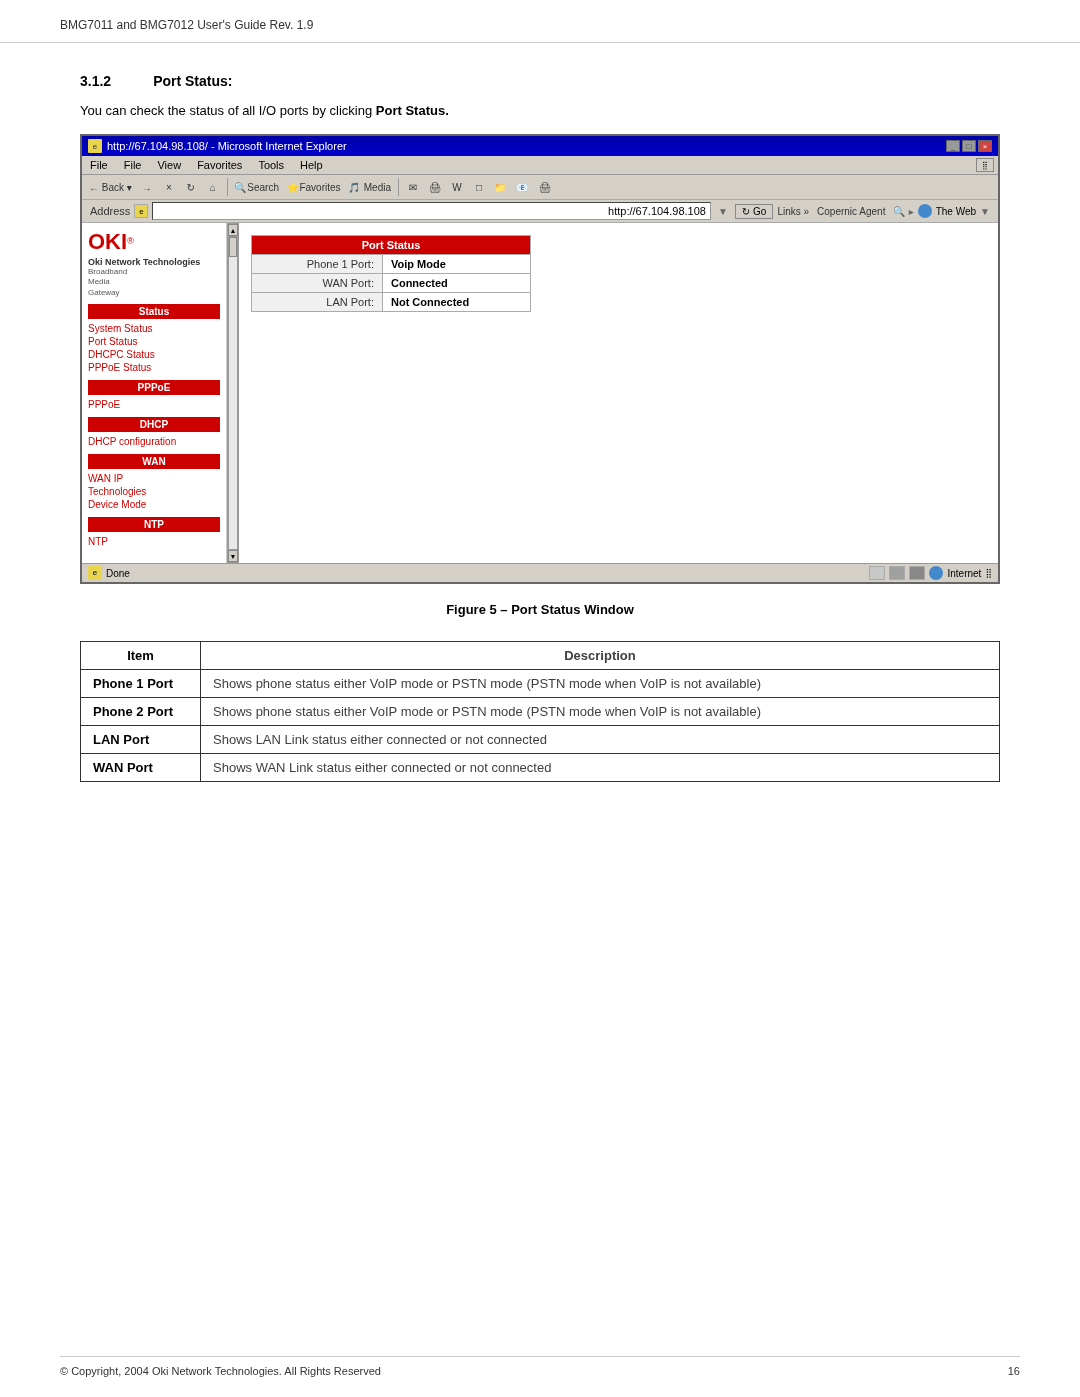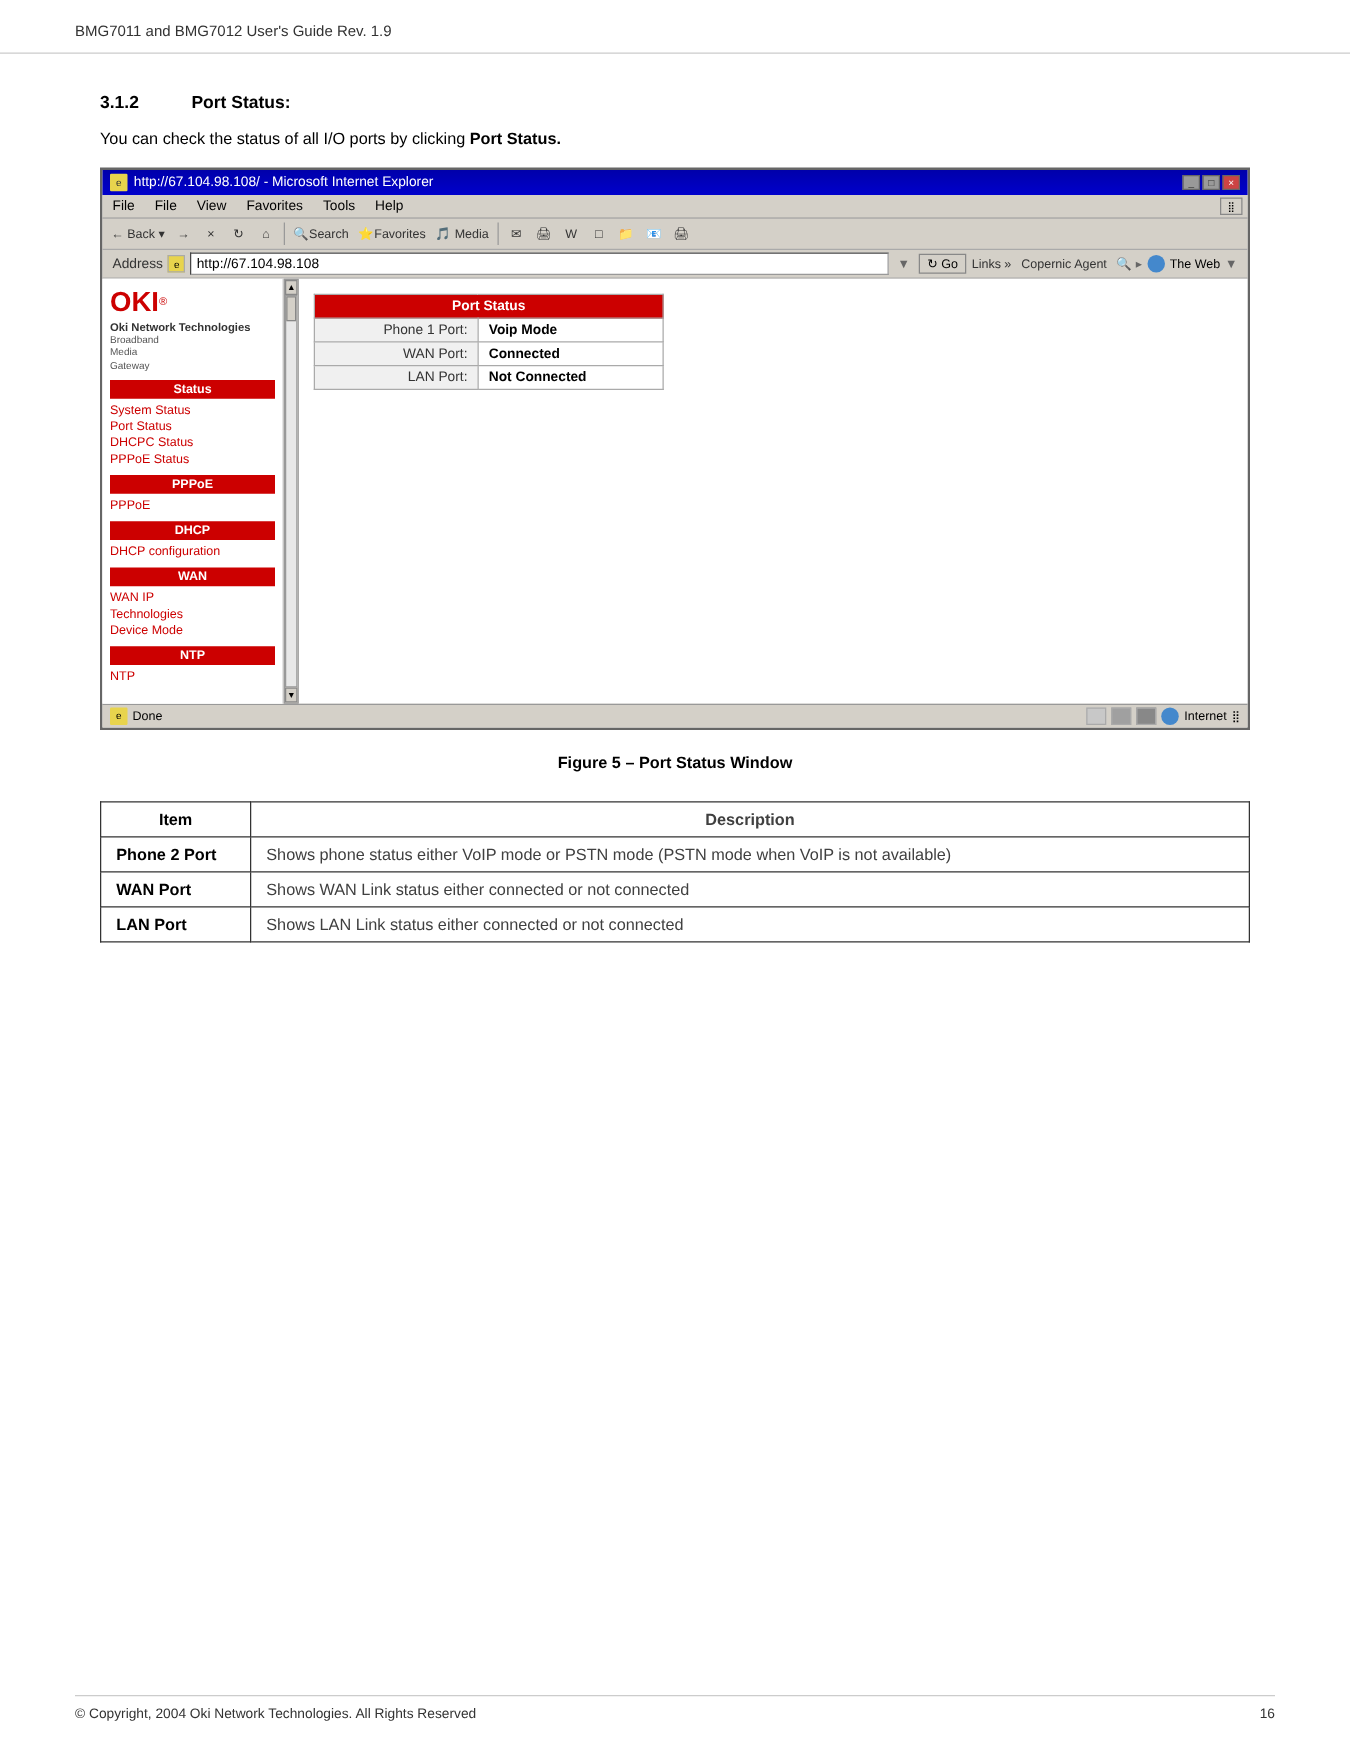--- a/index.html
+++ b/index.html
@@ -164,20 +164,21 @@
       font-size: 11px;
     }
     .address-label { font-size: 11px; color: #333; }
     .address-input {
       background: white;
       border: 1px inset #999;
       padding: 1px 4px;
       font-size: 11px;
       flex: 1;
       height: 18px;
+      text-align: right;
     }
     .address-go-btn {
       font-size: 10px;
       background: #d4d0c8;
       border: 1px solid #888;
       padding: 1px 6px;
       cursor: pointer;
     }
     .address-links {
       font-size: 10px;
@@ -559,31 +560,35 @@
 
   <table class="desc-table">
     <thead>
       <tr>
         <th class="item-col">Item</th>
         <th class="desc-col">Description</th>
       </tr>
     </thead>
     <tbody>
       <tr>
+        <td class="item-col">Phone 1 Port</td>
+        <td class="desc-col">Shows phone status either VoIP mode or PSTN mode (PSTN mode when VoIP is not available)</td>
+      </tr>
+      <tr>
         <td class="item-col">Phone 2 Port</td>
         <td class="desc-col">Shows phone status either VoIP mode or PSTN mode (PSTN mode when VoIP is not available)</td>
+      </tr>
+      <tr>
+        <td class="item-col">LAN Port</td>
+        <td class="desc-col">Shows LAN Link status either connected or not connected</td>
       </tr>
       <tr>
         <td class="item-col">WAN Port</td>
         <td class="desc-col">Shows WAN Link status either connected or not connected</td>
       </tr>
-      <tr>
-        <td class="item-col">LAN Port</td>
-        <td class="desc-col">Shows LAN Link status either connected or not connected</td>
-      </tr>
     </tbody>
   </table>
 
 </div>
 
 <div class="page-footer">
   <span>© Copyright, 2004 Oki Network Technologies. All Rights Reserved</span>
   <span>16</span>
 </div>
 

